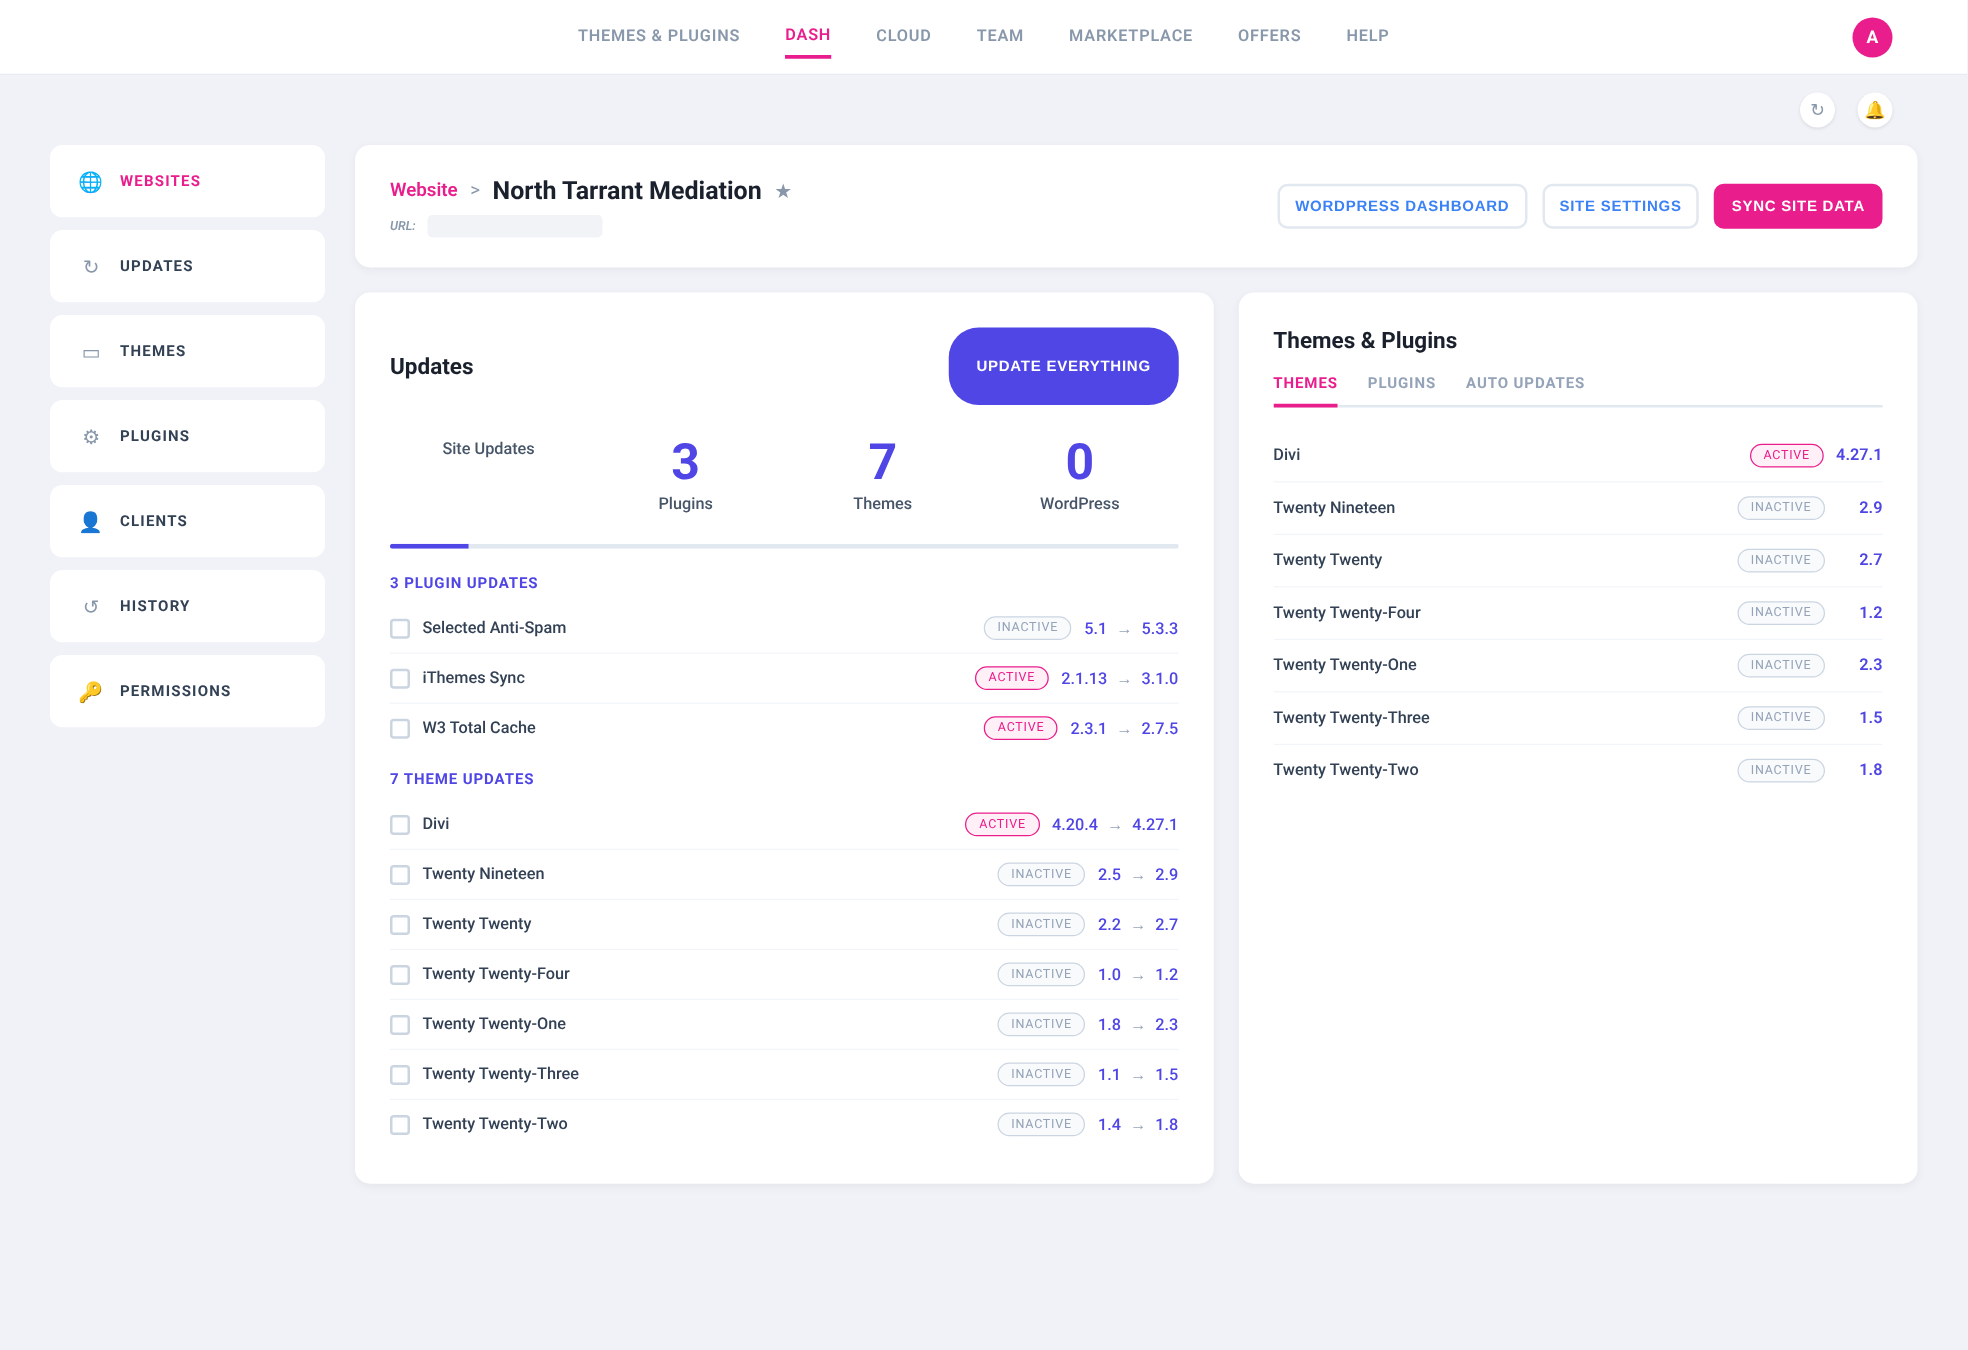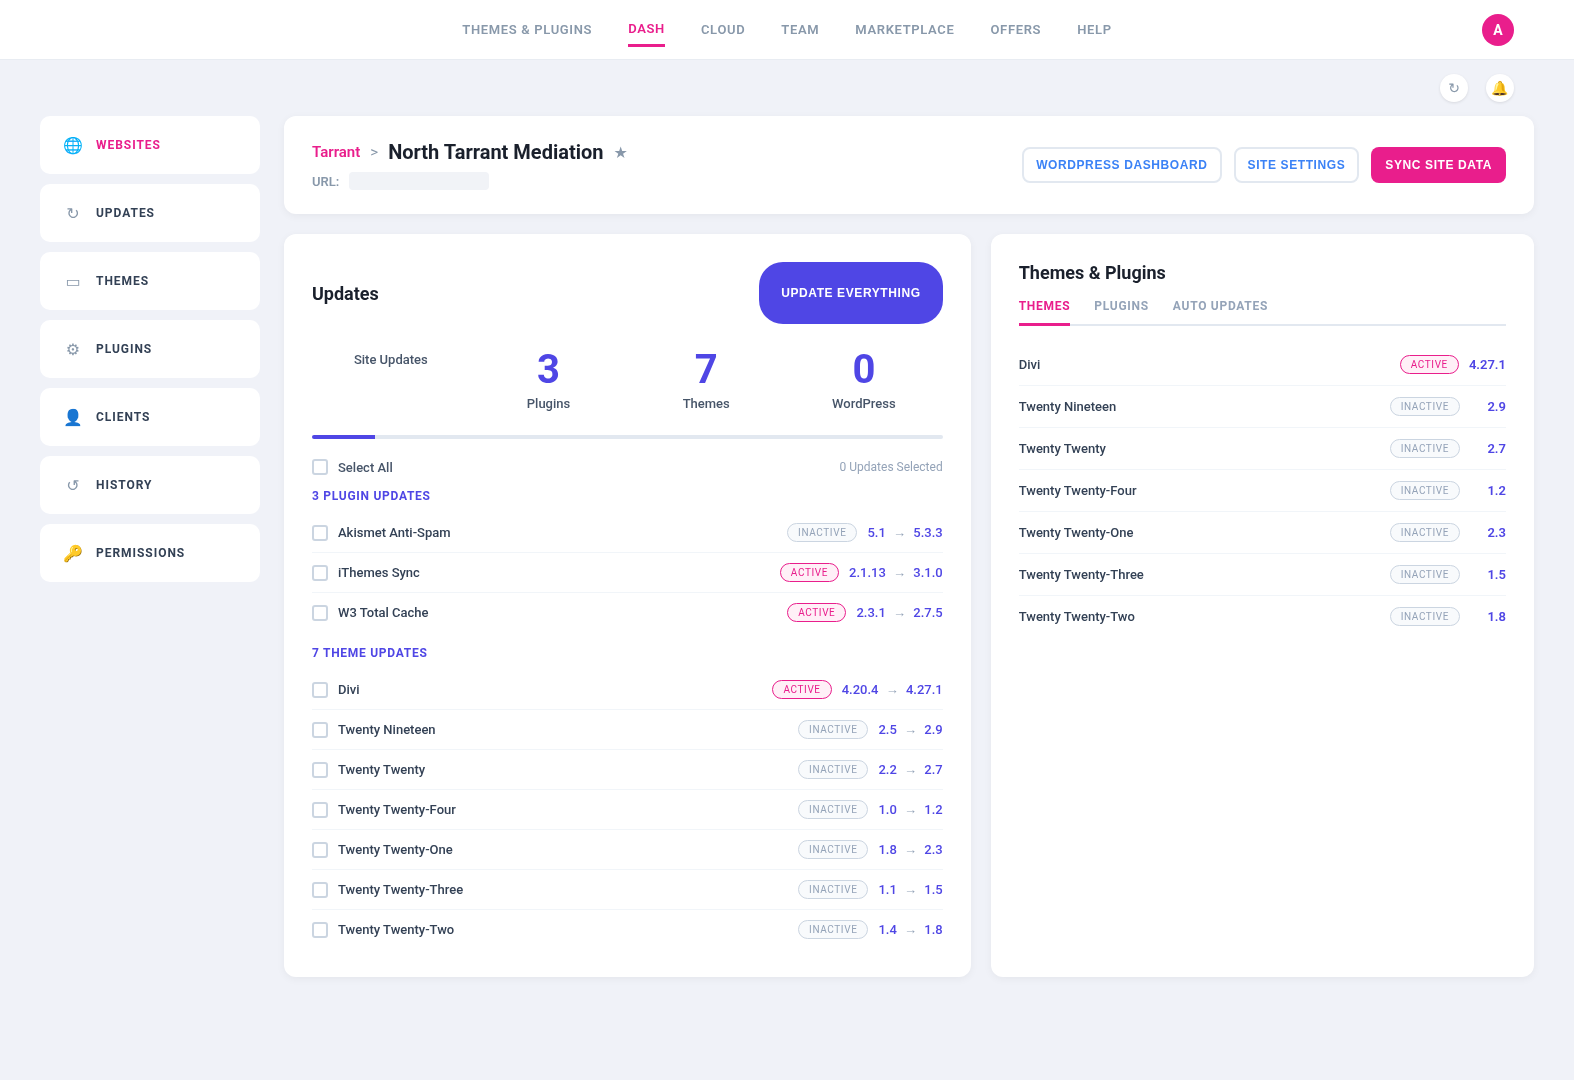--- a/index.html
+++ b/index.html
@@ -151,22 +151,23 @@
     }
     .star-icon { color: #8898aa; font-size: 16px; cursor: pointer; }
     .site-url-row {
       display: flex;
       align-items: center;
       gap: 10px;
       margin-top: 8px;
     }
     .site-url-label {
       color: #8898aa;
-      font-size: 13px;
+      font-size: 10px;
       font-weight: 600;
+      font-style: italic;
     }
     .site-url-value {
       color: #cbd5e1;
       font-size: 13px;
       background: #f1f3f7;
       border-radius: 4px;
       padding: 2px 10px;
       min-width: 140px;
       height: 18px;
     }
@@ -467,21 +468,21 @@
       <span class="sidebar-item-icon">🔑</span>
       <span class="sidebar-item-label">PERMISSIONS</span>
     </div>
   </aside>
 
   <div class="content-area">
 
     <div class="site-header-card">
       <div class="site-header-left">
         <div class="site-breadcrumb">
-          <span class="breadcrumb-website">Tarrant</span>
+          <span class="breadcrumb-website">Website</span>
           <span class="breadcrumb-sep">&gt;</span>
           <span class="breadcrumb-site-name">North Tarrant Mediation</span>
           <span class="star-icon">★</span>
         </div>
         <div class="site-url-row">
           <span class="site-url-label">URL:</span>
           <span class="site-url-value"></span>
         </div>
       </div>
       <div class="site-header-actions">
@@ -515,34 +516,27 @@
             <div class="stat-number">0</div>
             <div class="stat-label">WordPress</div>
           </div>
         </div>
 
         <div class="progress-row">
           <div class="progress-seg-blue"></div>
           <div class="progress-seg-gray"></div>
         </div>
 
-        <div class="select-all-row">
-          <div class="select-all-left">
-            <div class="checkbox"></div>
-            <span class="select-all-label">Select All</span>
-          </div>
-          <span class="updates-selected">0 Updates Selected</span>
-        </div>
 
         <div class="section-header">3 PLUGIN UPDATES</div>
 
         <div id="plugin-updates-list">
             <div class="update-item">
     <div class="checkbox"></div>
-    <span class="update-name">Akismet Anti-Spam</span>
+    <span class="update-name">Selected Anti-Spam</span>
     <span class="badge badge-inactive">INACTIVE</span>
     <span class="update-version">5.1 <span class="arrow-right">→</span> 5.3.3</span>
   </div>
             <div class="update-item">
     <div class="checkbox"></div>
     <span class="update-name">iThemes Sync</span>
     <span class="badge badge-active">ACTIVE</span>
     <span class="update-version">2.1.13 <span class="arrow-right">→</span> 3.1.0</span>
   </div>
             <div class="update-item">

